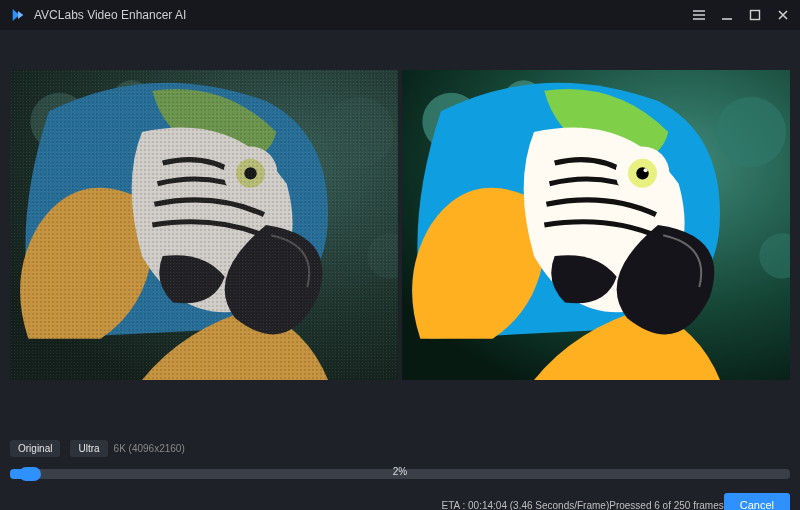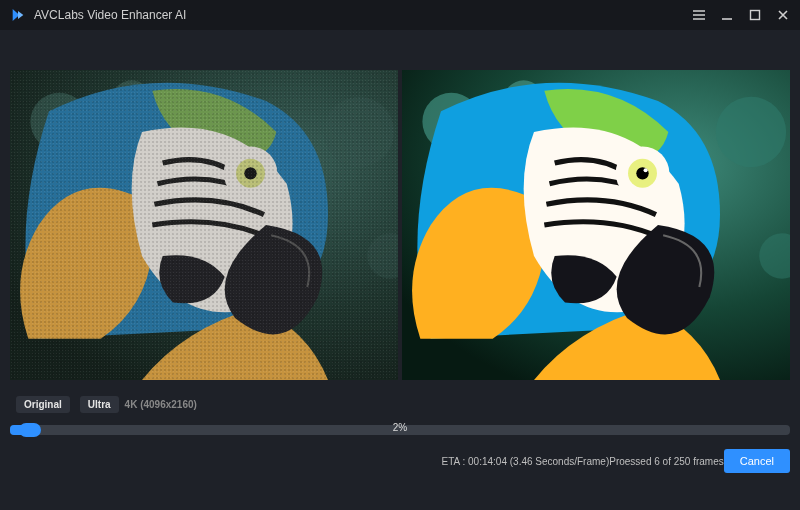--- a/index.html
+++ b/index.html
@@ -47,32 +47,31 @@
     radial-gradient(rgba(255,255,255,0.08) 1px, transparent 1px),
     radial-gradient(rgba(0,0,0,0.12) 1px, transparent 1px);
   background-size: 3px 3px, 4px 4px;
   background-position: 0 0, 1px 2px;
   pointer-events: none;
 }
 .noisy .parrot { filter: blur(0.6px) contrast(0.9) saturate(0.8) brightness(0.9); }
 .row {
   display: flex;
   align-items: flex-end;
-  padding: 6px 16px;
+  padding: 6px 10px;
   gap: 10px;
-  font-weight: bold;
 }
 .pill {
   background: #2e323b;
   border-radius: 3px;
   padding: 3px 8px;
   font-size: 10px;
 }
 .center-text { flex: 1; text-align: center; color: #bbb; font-size: 11px; }
-.right-stuff { display: flex; align-items: center; gap: 6px; font-size: 10px; }
+.right-stuff { display: flex; align-items: center; gap: 6px; font-size: 10px; margin-top: 44px; }
 .dim { color: #888; }
 .progress-wrap { padding: 6px 10px; }
 .progress {
   width: 100%;
   height: 10px;
   background: #3a3f48;
   border-radius: 4px;
   position: relative;
 }
 .progress-fill {
@@ -215,21 +214,21 @@
         <path d="M160 180 Q 200 175 220 200 Q 210 230 170 225 Q 150 205 160 180 Z" fill="#14141a"></path>
       </svg>
     </div>
   </div>
 </div>
 
 <div class="row">
   <span class="pill">Original</span>
   <span class="right-stuff">
     <span class="pill">Ultra</span>
-    <span class="dim">4K (4096x2160)</span>
+    <span class="dim">6K (4096x2160)</span>
   </span>
 </div>
 
 <div class="progress-wrap">
   <div class="progress">
     <div class="progress-fill"></div>
     <div class="progress-handle"></div>
     <div class="progress-label">2%</div>
   </div>
 </div>

